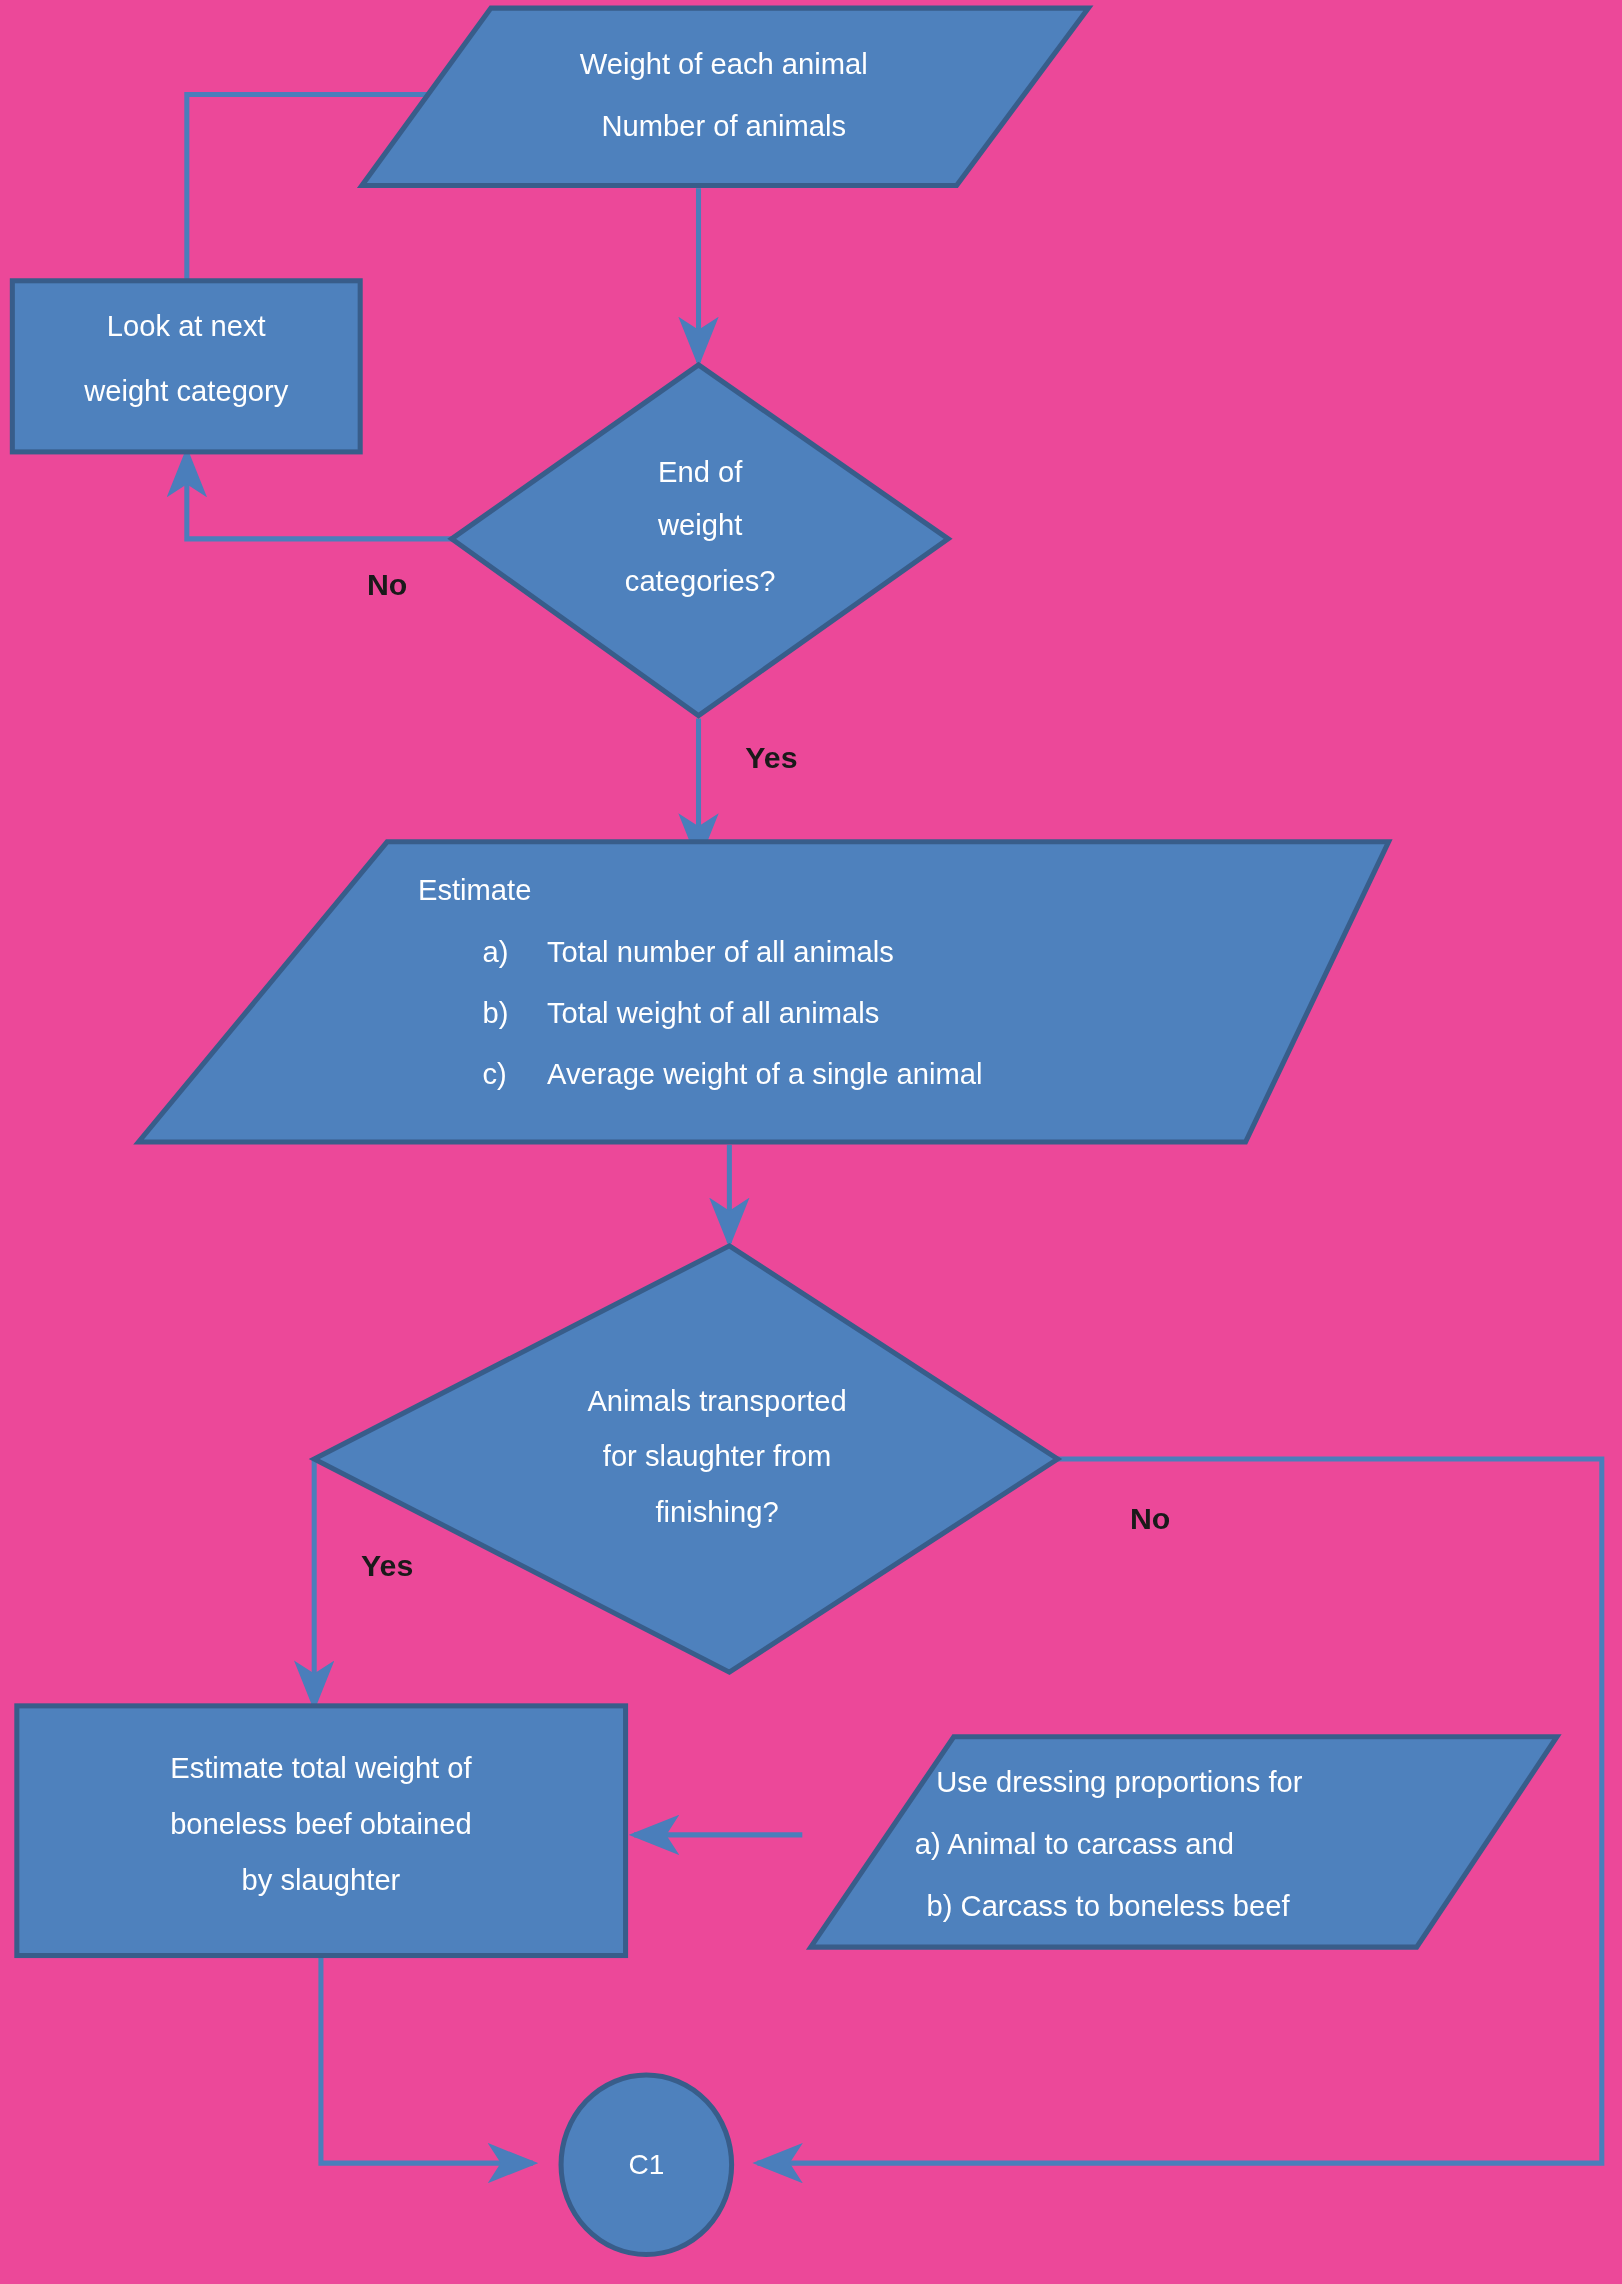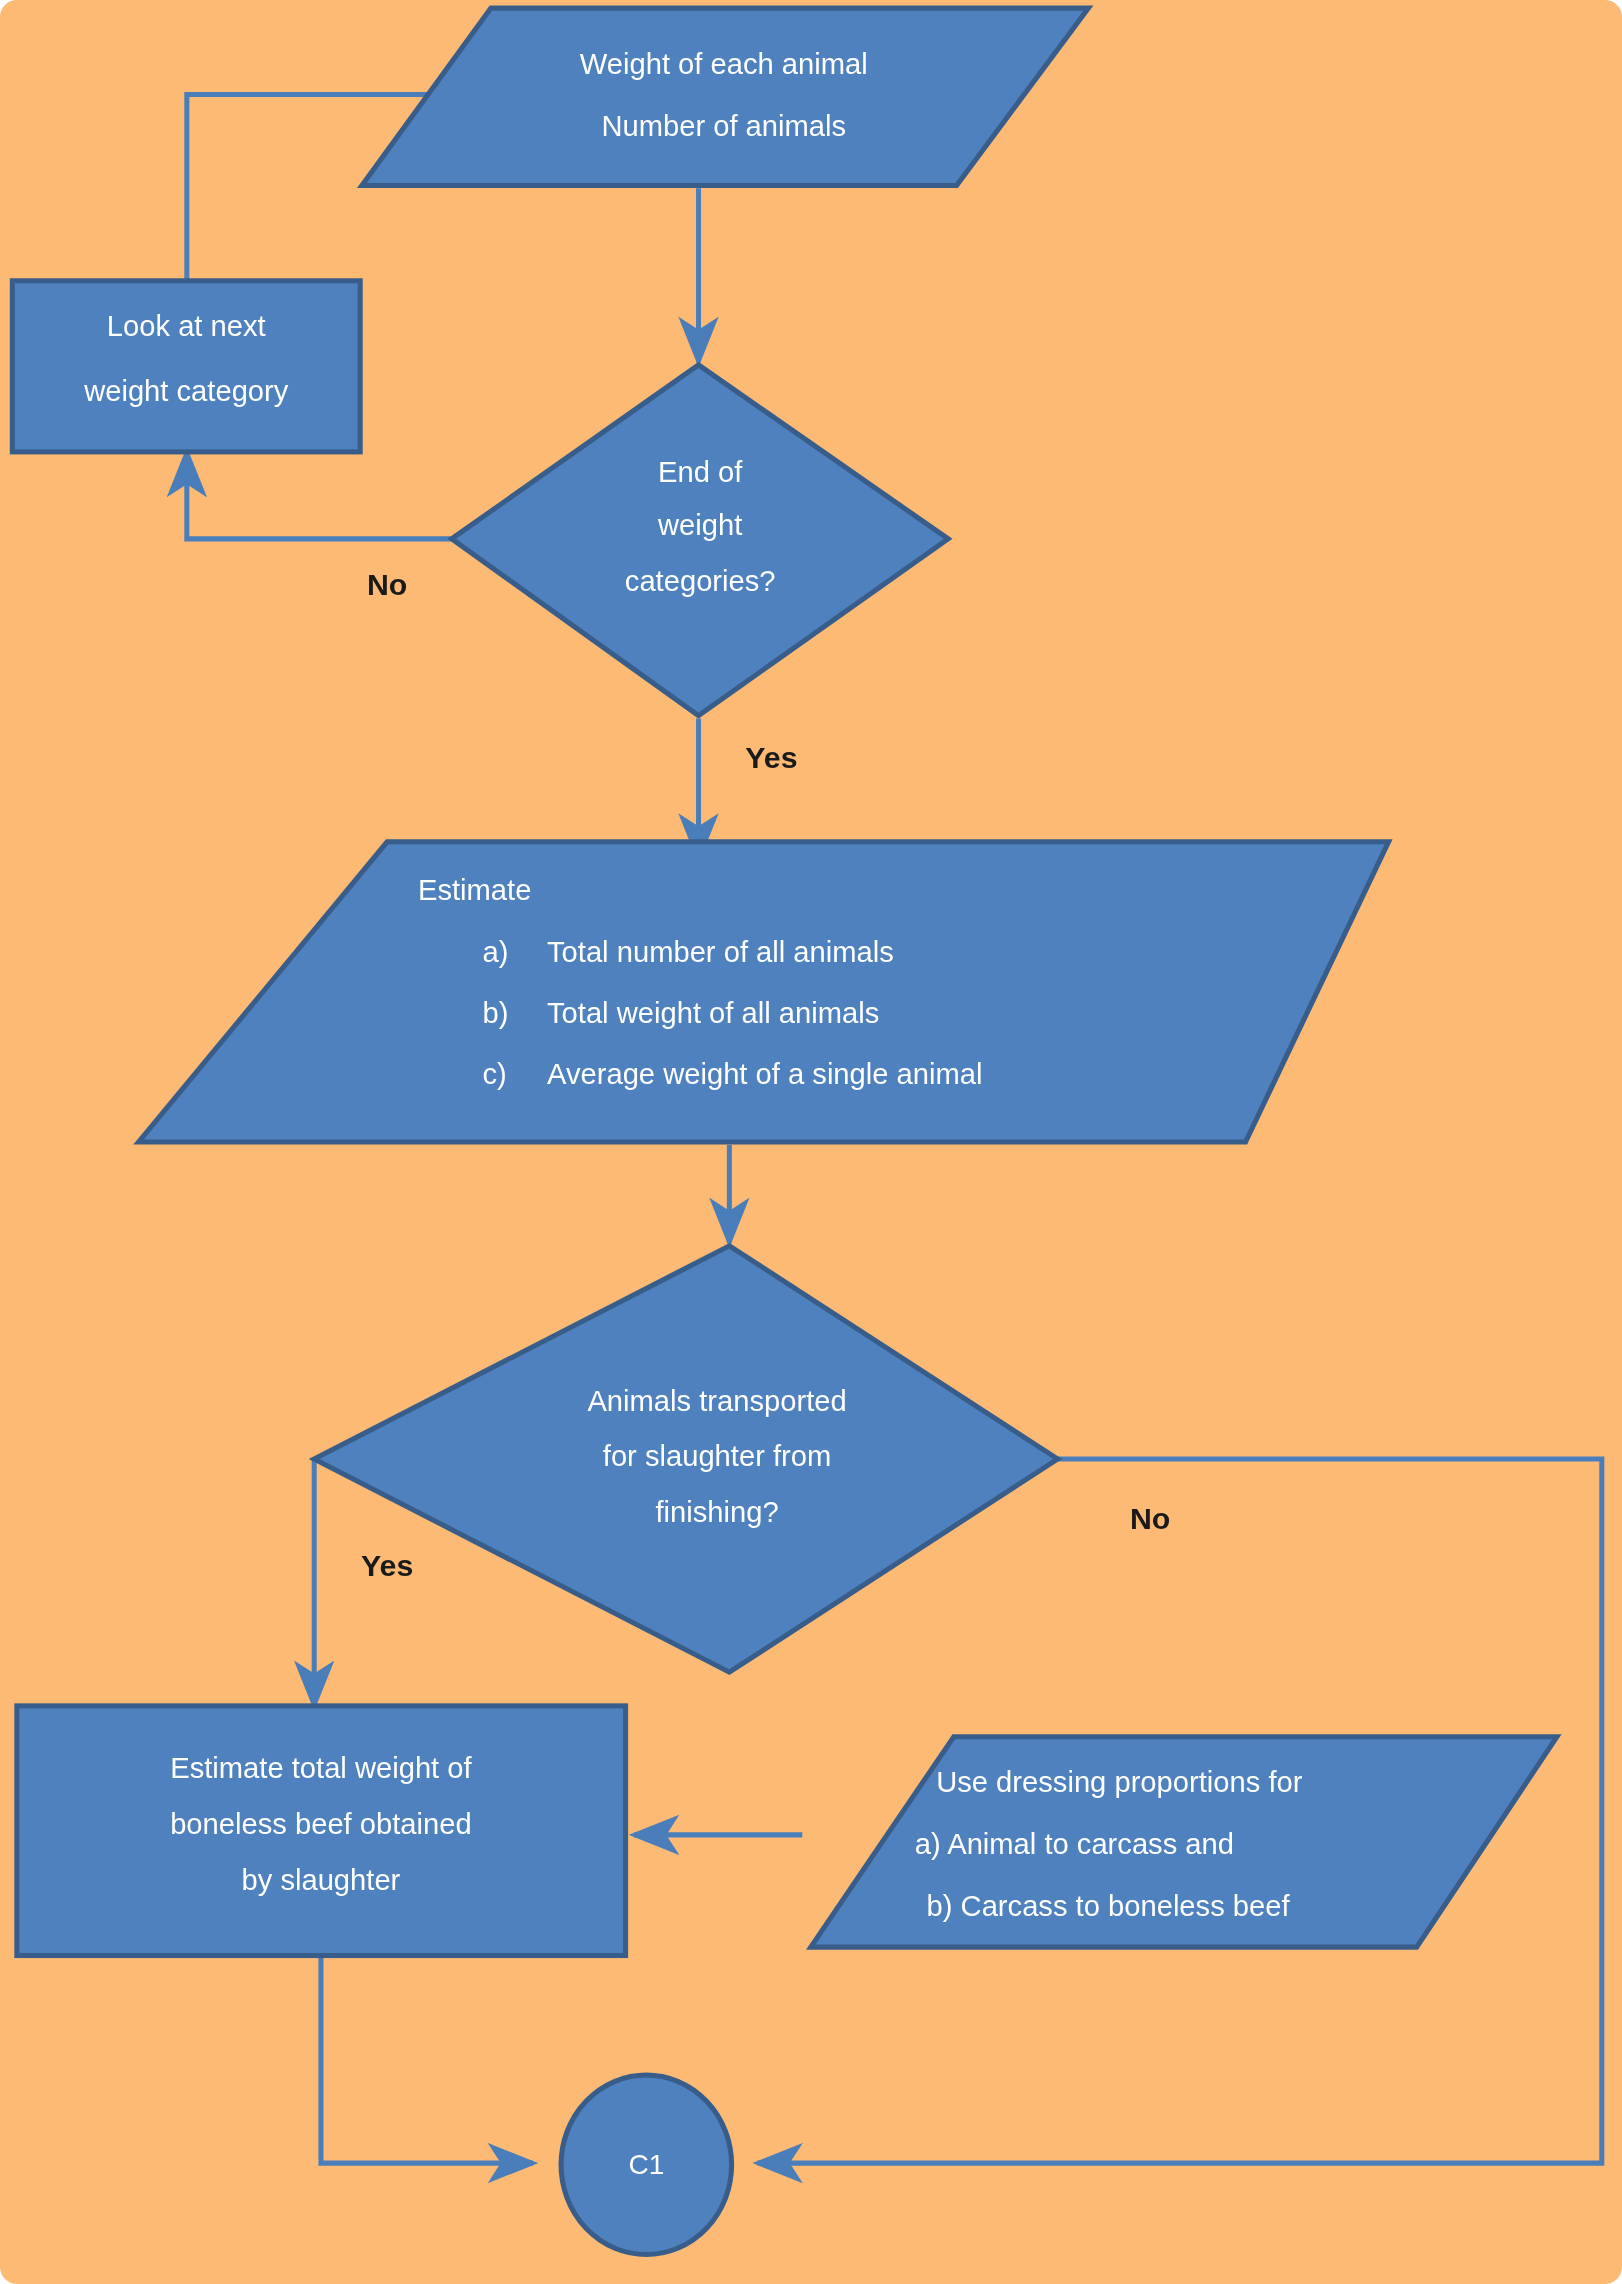--- a/index.html
+++ b/index.html
@@ -10,22 +10,21 @@
   body {
     width: 1622px;
     height: 2284px;
     font-family: "Liberation Sans", sans-serif;
     overflow: hidden;
   }
   #flowchart-root {
     position: relative;
     width: 1622px;
     height: 2284px;
-    background: #fdba74;
-    border-radius: 17px;
+    background: #ec4899;
   }
   svg.chart {
     display: block;
     width: 1622px;
     height: 2284px;
   }
   .shape-fill { fill: #4E81BD; }
   .shape-stroke { stroke: #385D8A; stroke-width: 9; }
   .conn { fill: none; stroke: #4A7EBB; stroke-width: 9; }
   text.node-label {

